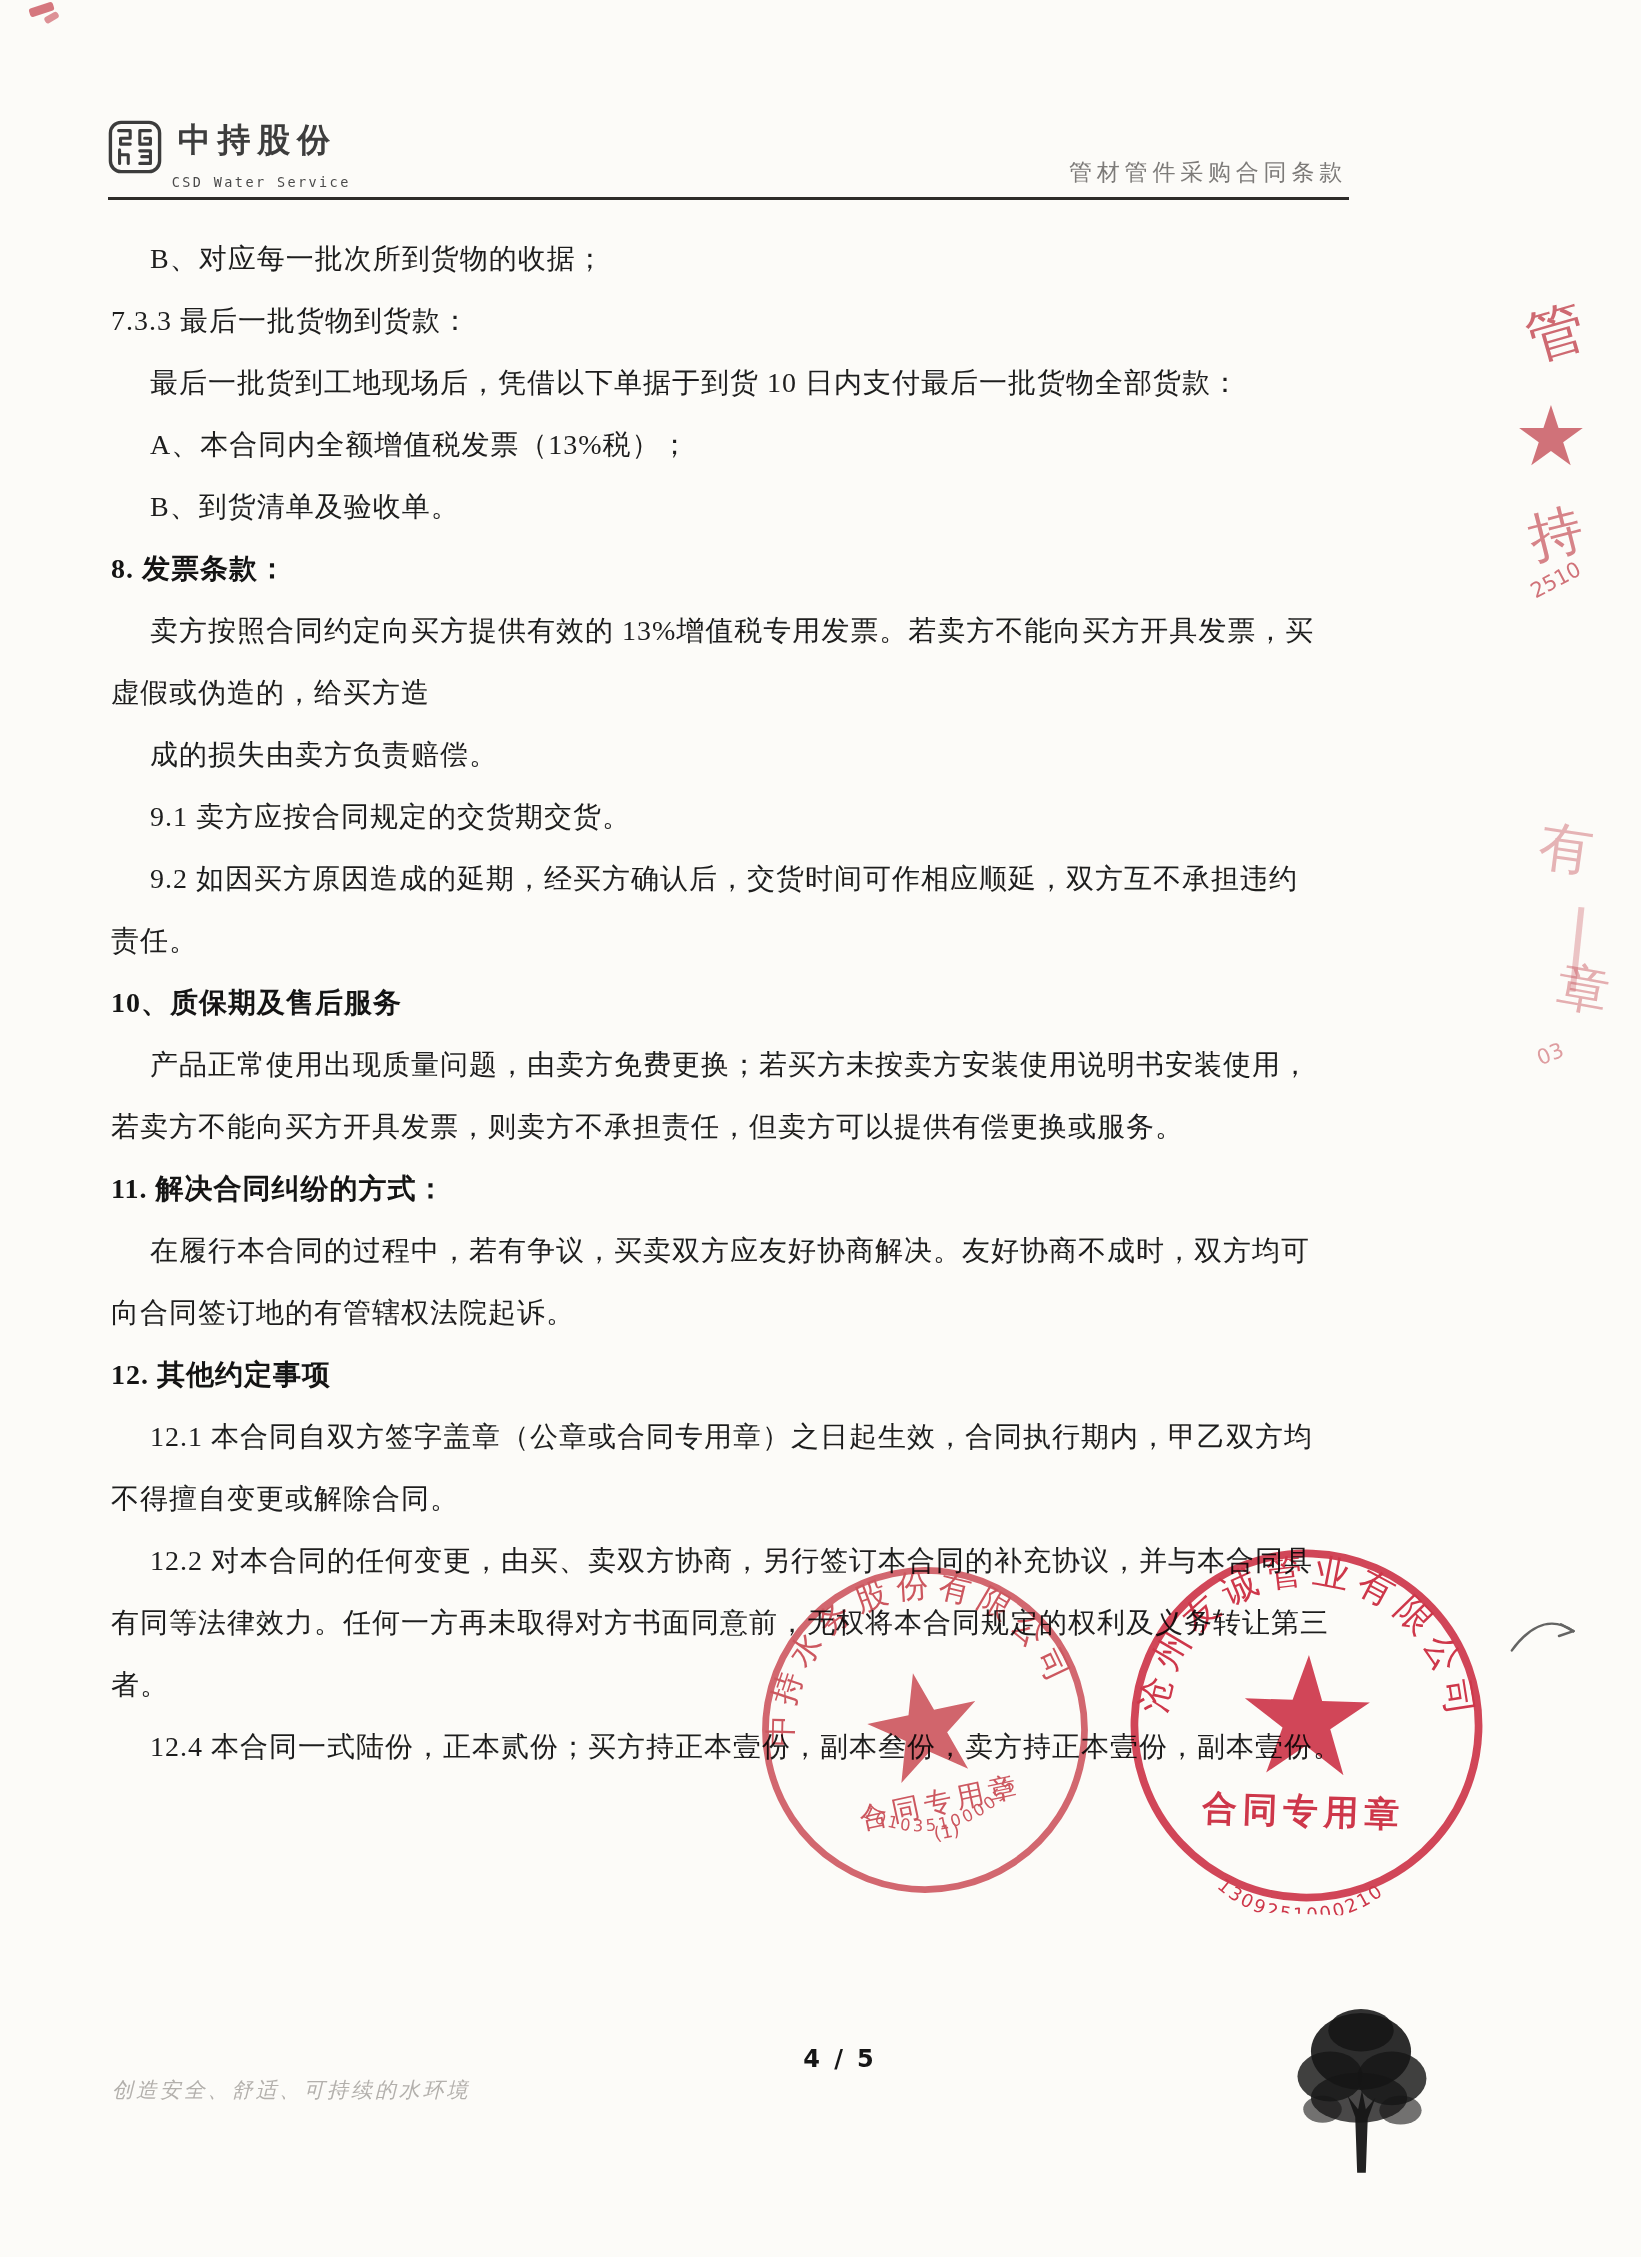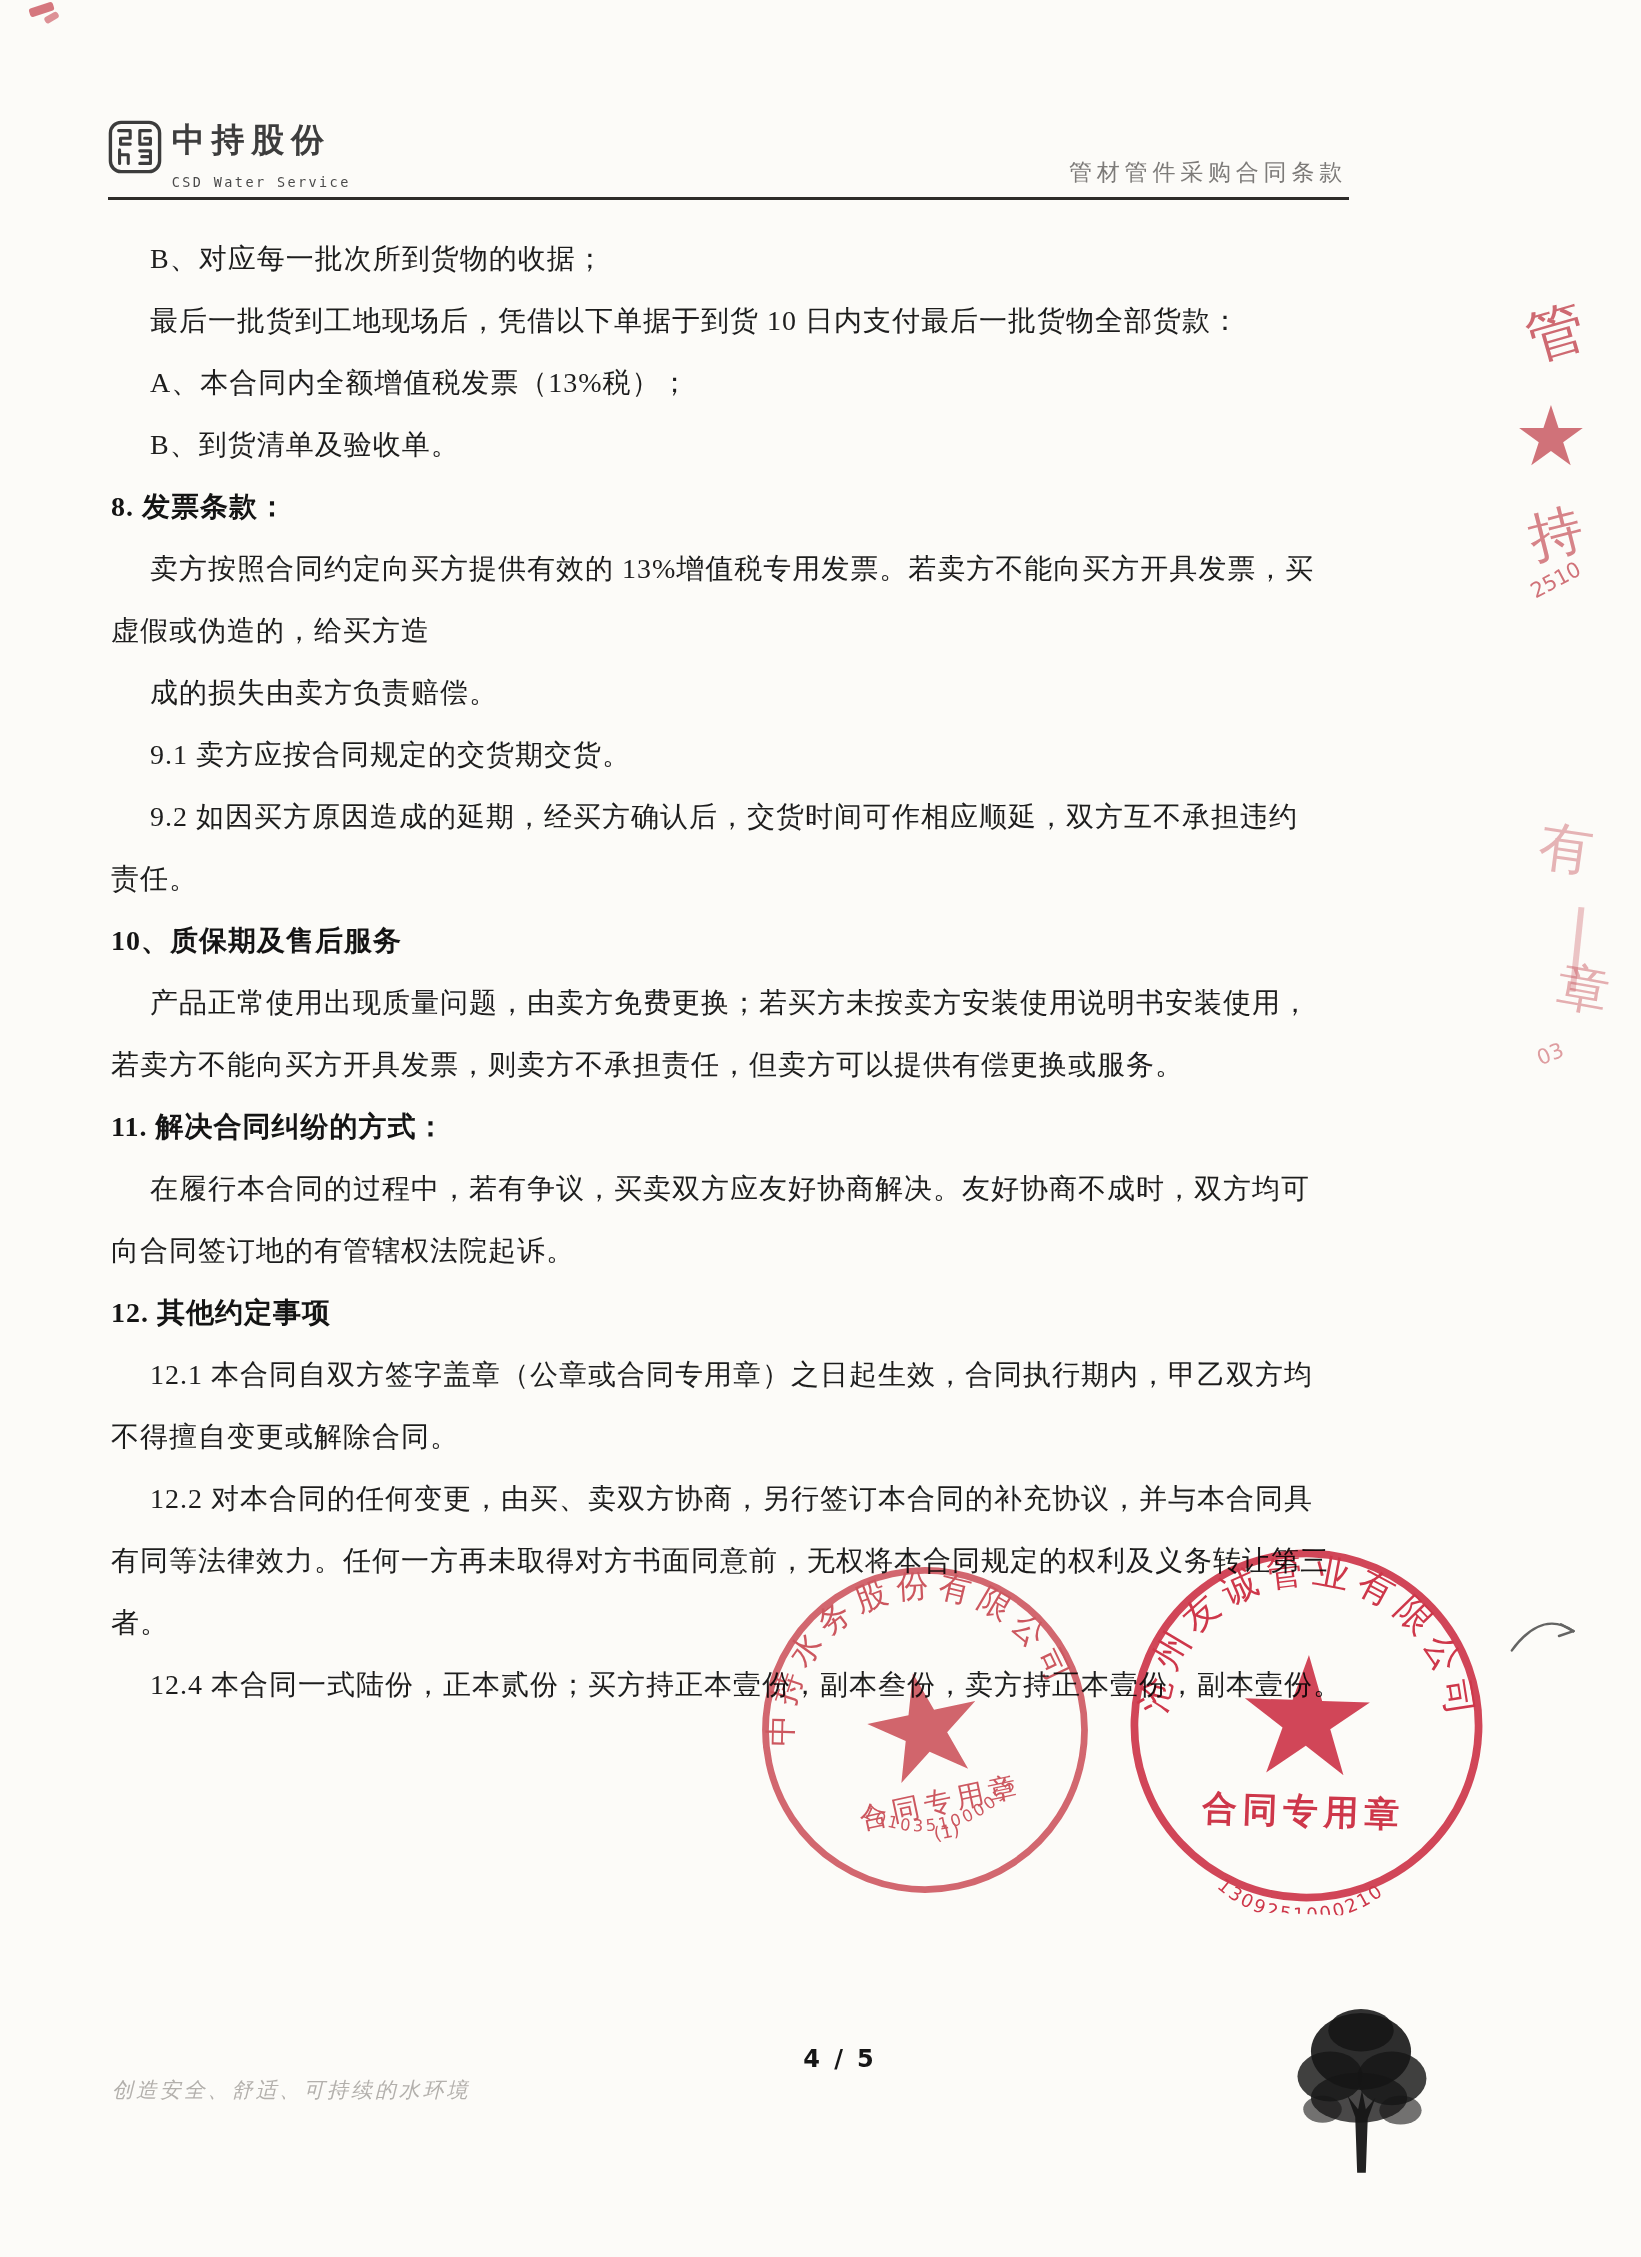--- a/index.html
+++ b/index.html
@@ -6,21 +6,21 @@
   .page{
     position:relative;width:1641px;height:2257px;margin:0 auto;
     background:#fcfbf8;overflow:hidden;
     font-family:"Liberation Serif", serif;color:#222;
   }
   
   .logo{position:absolute;left:108px;top:120px;display:flex;align-items:flex-start;}
   .logo-mark{width:54px;height:54px;}
   .logo-text{margin-left:9.7px;}
   .brand{font-family:"Liberation Sans",sans-serif;font-weight:bold;font-size:33px;
-    letter-spacing:6.8px;color:#3d3d3d;line-height:39px;}
+    letter-spacing:6.8px;color:#3d3d3d;line-height:39px;margin-left:6px;}
   .subbrand{font-family:"DejaVu Sans Mono",monospace;font-size:13.5px;letter-spacing:2.4px;
     color:#4a4a4a;margin-top:15px;}
   .doc-title{position:absolute;top:157px;left:1019px;width:328px;text-align:right;
     font-size:23px;letter-spacing:4.8px;color:#7d7b79;}
   .header-rule{position:absolute;left:108px;top:197px;width:1241px;height:2.9px;background:#2e2c2a;}
   
   .body-text{position:absolute;left:111px;top:228px;width:1255px;}
   .line{white-space:nowrap;line-height:62px;font-size:28px;letter-spacing:1px;color:#1d1d1d;}
   .line.ind{padding-left:39px;}
   .line.b{font-weight:bold;color:#141414;}
@@ -66,20 +66,21 @@
     <div class="logo-text">
       <div class="brand">中持股份</div>
       <div class="subbrand">CSD Water Service</div>
     </div>
   </div>
   <div class="doc-title">管材管件采购合同条款</div>
   <div class="header-rule"></div>
 
   <main class="body-text">
       <div class="line ind">B、对应每一批次所到货物的收据；</div>
+      <div class="line">7.3.3 最后一批货物到货款：</div>
       <div class="line ind">最后一批货到工地现场后，凭借以下单据于到货 10 日内支付最后一批货物全部货款：</div>
       <div class="line ind">A、本合同内全额增值税发票（13%税）；</div>
       <div class="line ind">B、到货清单及验收单。</div>
       <div class="line b">8. 发票条款：</div>
       <div class="line ind">卖方按照合同约定向买方提供有效的 13%增值税专用发票。若卖方不能向买方开具发票，买</div>
       <div class="line">虚假或伪造的，给买方造</div>
       <div class="line ind">成的损失由卖方负责赔偿。</div>
       <div class="line ind">9.1 卖方应按合同规定的交货期交货。</div>
       <div class="line ind">9.2 如因买方原因造成的延期，经买方确认后，交货时间可作相应顺延，双方互不承担违约</div>
       <div class="line">责任。</div>

